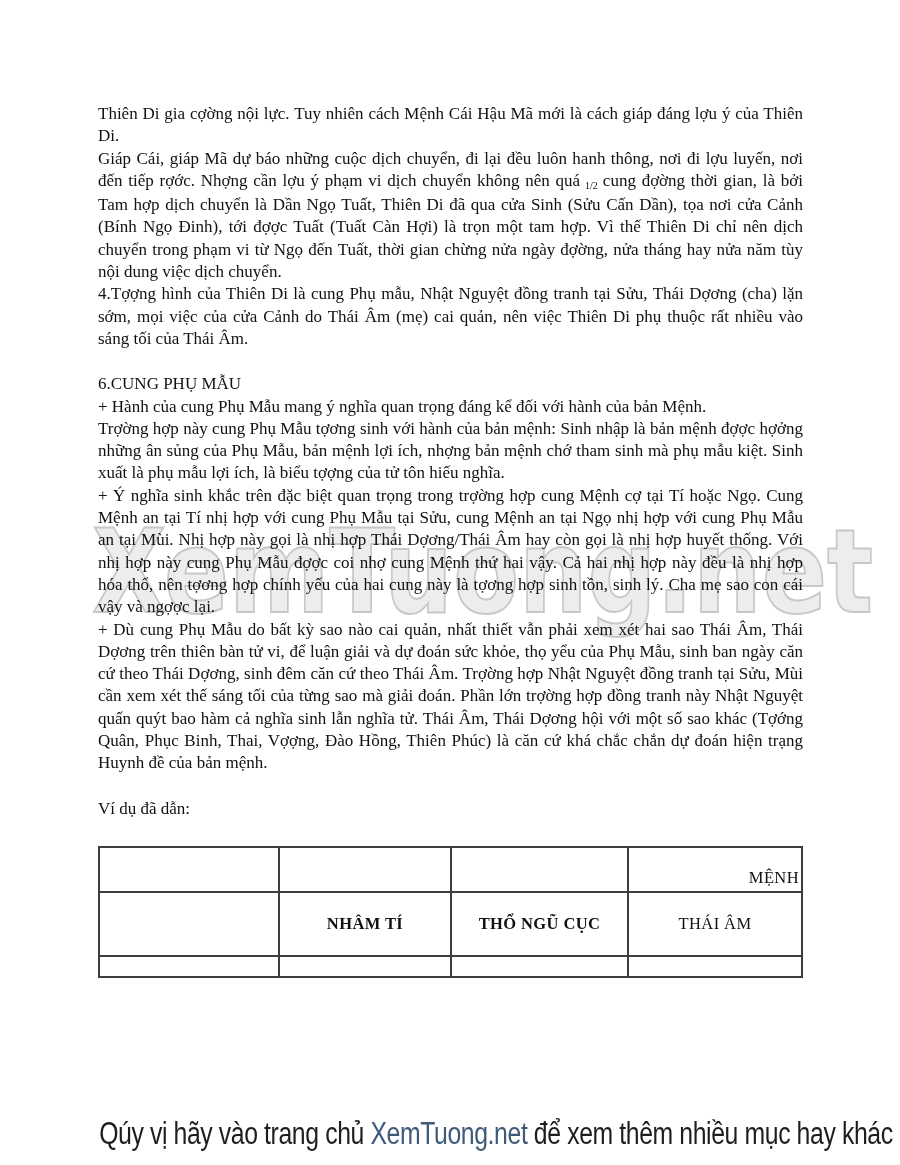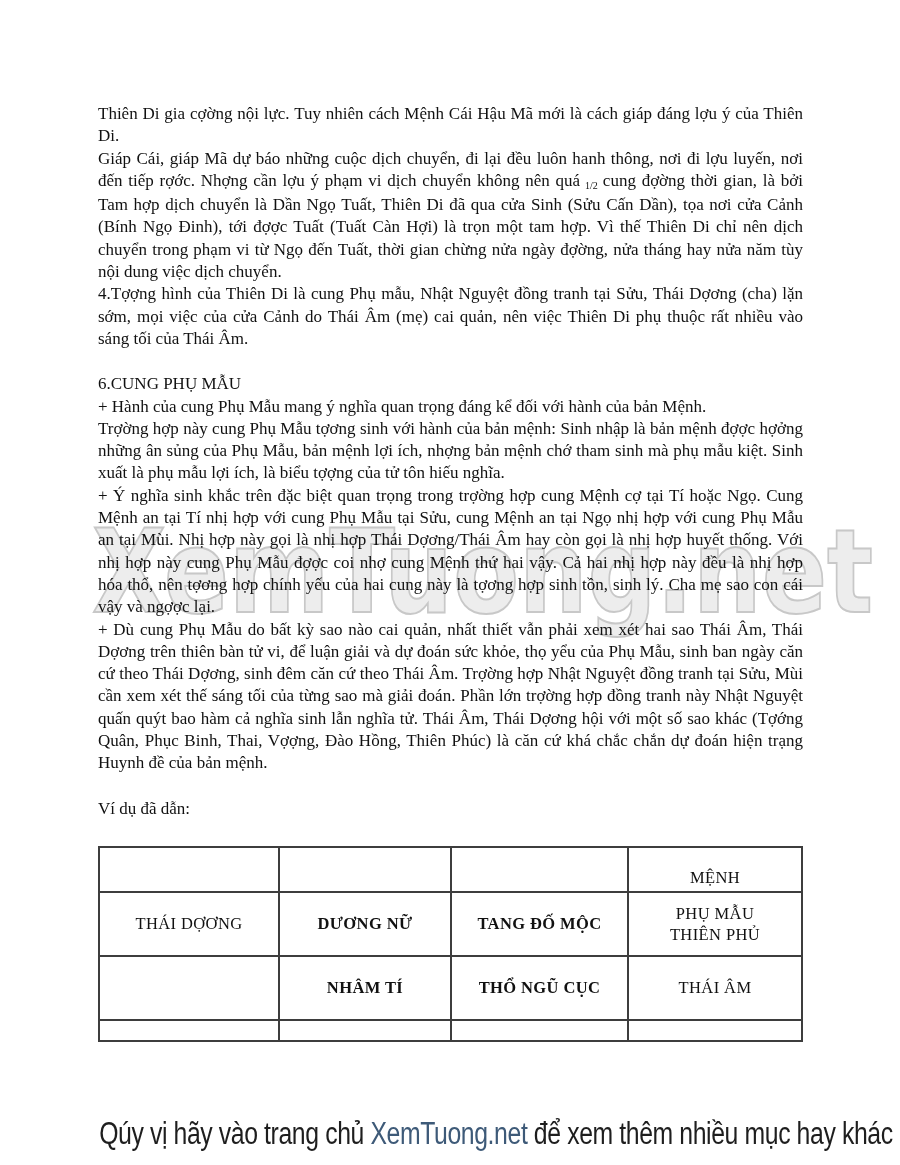--- a/index.html
+++ b/index.html
@@ -57,21 +57,21 @@
     border: 2px solid #3d3d3d;
     text-align: center;
     vertical-align: middle;
     font-size: 16.5px;
     letter-spacing: 0.4px;
     line-height: 21px;
     padding: 0 2px;
     white-space: pre-line;
     overflow: hidden;
   }
-  tr.row-0 td { height: 40px; vertical-align: bottom; padding-bottom: 3px; }
+  tr.row-0 td { height: 40px; vertical-align: bottom; padding-bottom: 3px; text-align: right; }
   tr.row-1 td { height: 62px; }
   tr.row-2 td { height: 62px; margin-top: 32px; }
   tr.row-3 td { height: 19px; }
   td.bold { font-weight: bold; }
   .footer {
     position: absolute;
     left: 0;
     top: 1116px;
     width: 868px;
     text-align: center;
@@ -120,27 +120,20 @@
           <col style="width:177px">
           <col style="width:174px">
       </colgroup>
       <tbody>
           <tr class="row-0">
         <td></td>
         <td></td>
         <td></td>
         <td>MỆNH</td>
       </tr>
-      <tr class="row-1">
-        <td>THÁI DỢƠNG</td>
-        <td class="bold">DƯƠNG NỮ</td>
-        <td class="bold">TANG ĐỐ MỘC</td>
-        <td>PHỤ MẪU
-THIÊN PHỦ</td>
-      </tr>
       <tr class="row-2">
         <td></td>
         <td class="bold">NHÂM TÍ</td>
         <td class="bold">THỔ NGŨ CỤC</td>
         <td>THÁI ÂM</td>
       </tr>
       <tr class="row-3">
         <td></td>
         <td></td>
         <td></td>

